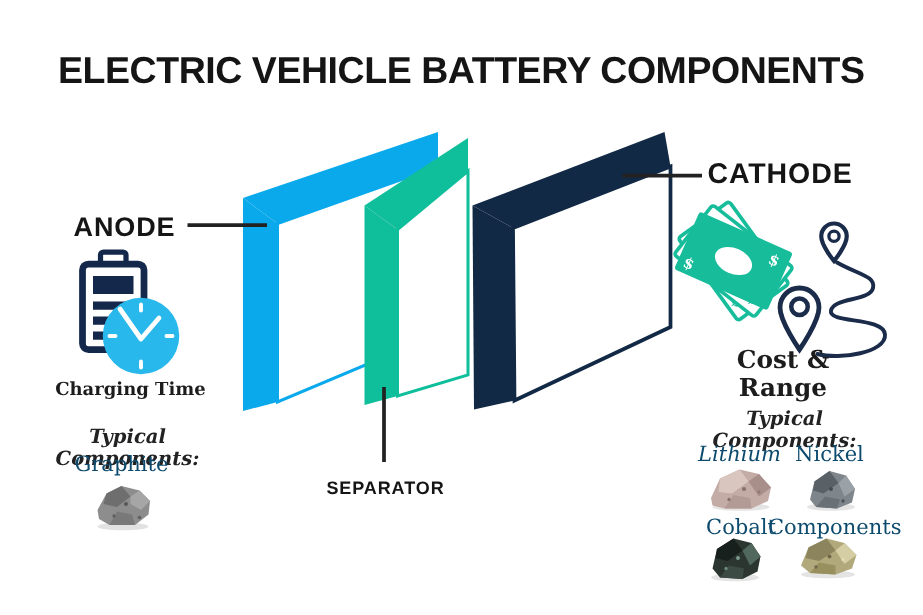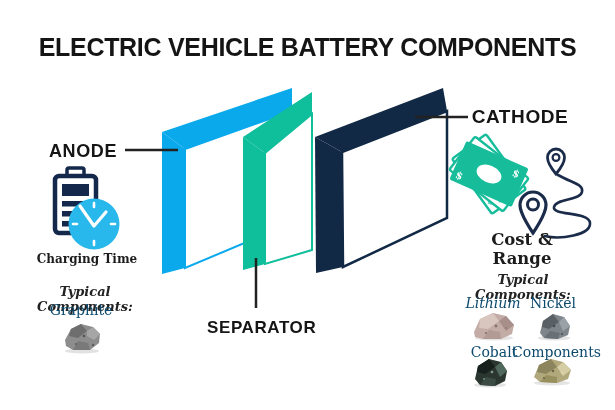--- a/index.html
+++ b/index.html
@@ -138,21 +138,21 @@
       <circle cx="553" cy="371" r="1.3" fill="#6f684a"></circle>
       <circle cx="544" cy="378" r="1.1" fill="#6f684a"></circle>
       <circle cx="562" cy="373" r="1.1" fill="#e0d9b2"></circle>
     </g>
   </svg>
 
   <div class="txt title">ELECTRIC VEHICLE BATTERY COMPONENTS</div>
 
   <div class="txt plate-label" style="left:470px;top:106px;width:100px;font-size:19px;">CATHODE</div>
   <div class="txt plate-label" style="left:33px;top:141px;width:100px;">ANODE</div>
-  <div class="txt plate-label" style="left:207px;top:318px;width:100px;font-size:17px;text-align:center;">SEPARATOR</div>
+  <div class="txt plate-label" style="left:207px;top:318px;width:100px;font-size:12px;text-align:center;">SEPARATOR</div>
 
   <div class="txt benefit" style="left:27px;top:252px;width:120px;">Charging Time</div>
   <div class="txt typical" style="left:20px;top:284px;width:130px;">Typical Components:</div>
   <div class="txt mineral" style="left:31px;top:302px;width:100px;">Graphite</div>
 
   <div class="txt benefit" style="left:462px;top:230px;width:120px;font-size:16.5px;">Cost &amp; Range</div>
   <div class="txt typical" style="left:458px;top:272px;width:130px;">Typical Components:</div>
   <div class="txt mineral" style="left:453px;top:295px;width:80px;font-style:italic;">Lithium</div>
   <div class="txt mineral" style="left:513px;top:295px;width:80px;">Nickel</div>
   <div class="txt mineral" style="left:454px;top:344px;width:80px;">Cobalt</div>

